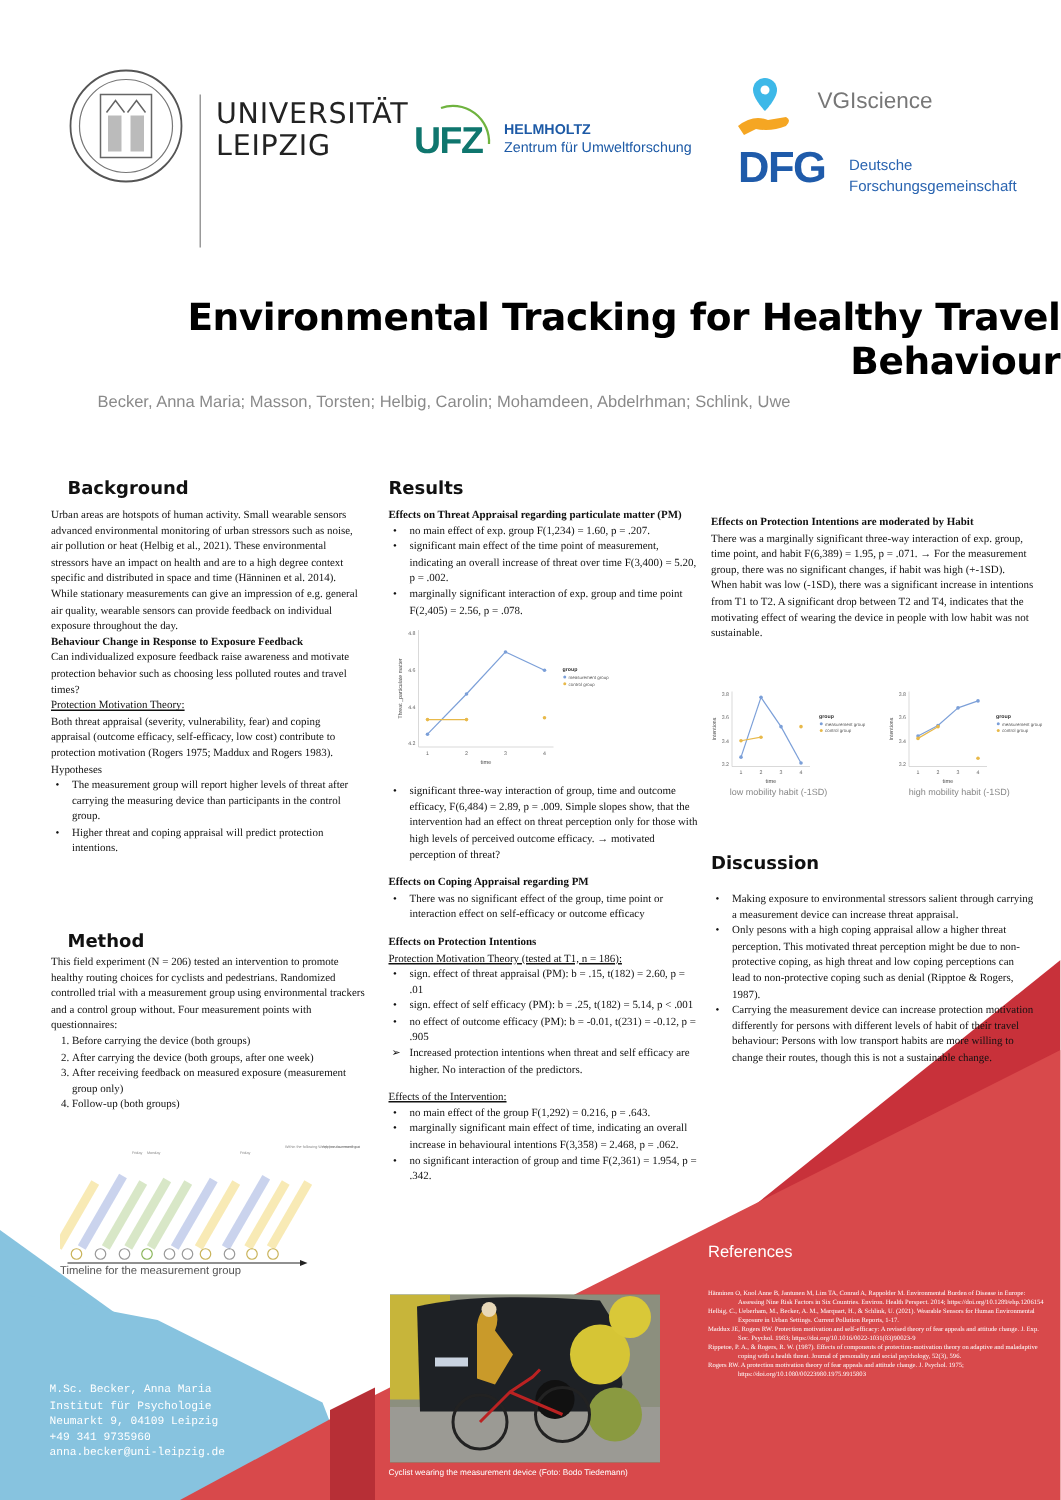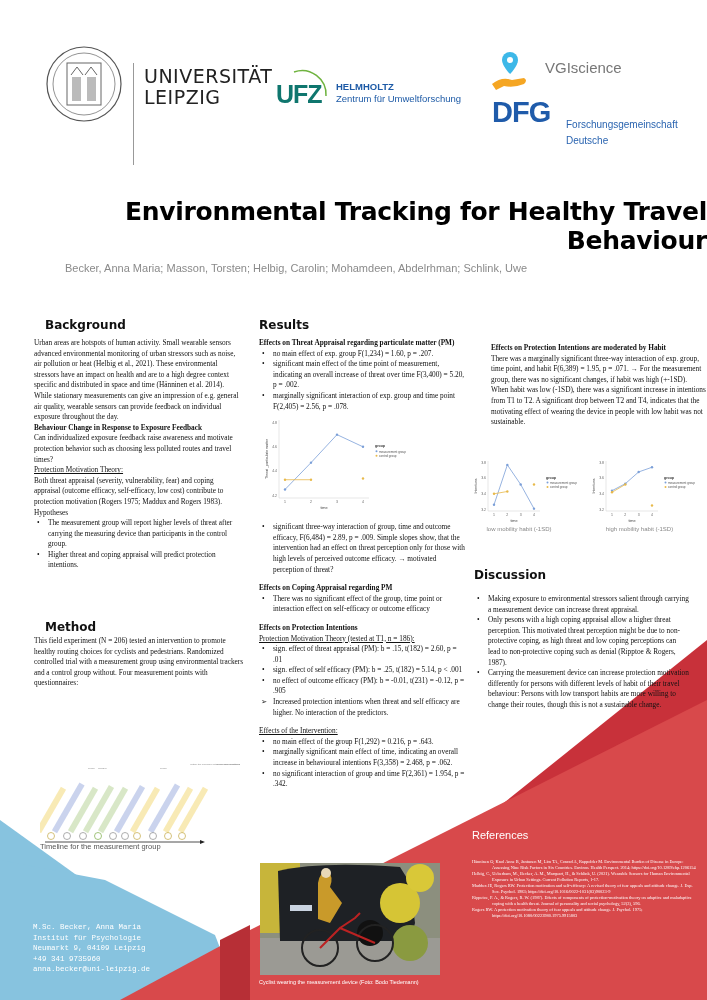--- a/index.html
+++ b/index.html
@@ -66,21 +66,21 @@
 <div class="abs" style="left:490px;top:50px;">
   <svg width="44" height="42" viewBox="0 0 44 42">
     <path d="M20 2 a8 8 0 0 1 8 8 c0 6 -8 14 -8 14 s-8 -8 -8 -14 a8 8 0 0 1 8 -8z" fill="#3db8e8"></path>
     <circle cx="20" cy="10" r="3" fill="#fff"></circle>
     <path d="M2 34 Q12 26 22 30 L34 28 Q38 30 34 34 Q24 38 14 36 L6 40 Z" fill="#f5a623"></path>
   </svg>
 </div>
 <div class="abs logo-text" style="left:545px;top:59px;font-size:15px;color:#777;">VGIscience</div>
 
 <div class="abs logo-text" style="left:492px;top:96px;font-size:29px;font-weight:bold;color:#1f5baa;letter-spacing:-1px;">DFG</div>
-<div class="abs logo-text" style="left:566px;top:105px;font-size:10px;color:#2a64b0;margin-top:30px;">Deutsche</div>
+<div class="abs logo-text" style="left:566px;top:105px;font-size:10px;color:#2a64b0;">Deutsche</div>
 <div class="abs logo-text" style="left:566px;top:119px;font-size:10px;color:#2a64b0;">Forschungsgemeinschaft</div>
 
 <div class="abs title">Environmental Tracking for Healthy Travel Behaviour</div>
 <div class="abs authors">Becker, Anna Maria; Masson, Torsten; Helbig, Carolin; Mohamdeen, Abdelrhman; Schlink, Uwe</div>
 
 <div class="abs col" style="left:34px;top:318px;width:205px;">
   <h2 style="margin-left:11px;margin-bottom:6px;">Background</h2>
   <p>Urban areas are hotspots of human activity. Small wearable sensors advanced environmental monitoring of urban stressors such as noise, air pollution or heat (Helbig et al., 2021). These environmental stressors have an  impact on health and are to a high degree context specific and distributed in space and time (Hänninen et al. 2014).</p>
   <p>While stationary measurements can give an impression of e.g. general air quality, wearable sensors can provide feedback on individual exposure throughout the day.</p>
   <p class="b">Behaviour Change in Response to Exposure Feedback</p>
@@ -90,20 +90,26 @@
   <p>Hypotheses</p>
   <ul>
     <li>The measurement group will report higher levels of threat after carrying the measuring device than participants in the control group.</li>
     <li>Higher threat and coping appraisal will predict protection intentions.</li>
   </ul>
 </div>
 
 <div class="abs col" style="left:34px;top:620px;width:210px;">
   <h2 style="margin-left:11px;margin-bottom:2px;">Method</h2>
   <p>This field experiment (N = 206) tested an intervention to promote healthy routing choices for cyclists and pedestrians. Randomized controlled trial with a measurement group using environmental trackers and a control group without. Four measurement points with questionnaires:</p>
+  <ol>
+    <li>Before carrying the device (both groups)</li>
+    <li>After carrying the device (both groups, after one week)</li>
+    <li>After receiving feedback on measured exposure (measurement group only)</li>
+    <li>Follow-up (both groups)</li>
+  </ol>
 </div>
 
 <div class="abs" style="left:40px;top:755px;width:200px;height:100px;">
   <svg width="200" height="95" viewBox="0 0 200 95">
     <g opacity="0.55">
       <rect x="8" y="30" width="6" height="50" fill="#f3d97a" transform="rotate(30 11 55)"></rect>
       <rect x="24" y="25" width="6" height="55" fill="#9fb0e0" transform="rotate(30 27 55)"></rect>
       <rect x="40" y="30" width="6" height="50" fill="#b9d59a" transform="rotate(30 43 55)"></rect>
       <rect x="55" y="28" width="6" height="52" fill="#b9d59a" transform="rotate(30 58 55)"></rect>
       <rect x="70" y="30" width="6" height="50" fill="#b9d59a" transform="rotate(30 73 55)"></rect>
@@ -225,21 +231,21 @@
     <circle cx="150" cy="80" r="18" fill="#8a9a40"></circle>
     <path d="M58 20 Q60 8 68 8 Q74 14 70 24 L82 40 L70 60 L58 56 Z" fill="#c99a2a"></path>
     <circle cx="66" cy="10" r="5" fill="#e8d8b8"></circle>
     <circle cx="60" cy="85" r="18" fill="none" stroke="#222" stroke-width="2"></circle>
     <circle cx="115" cy="80" r="18" fill="none" stroke="#222" stroke-width="2"></circle>
     <path d="M60 85 L80 65 L115 80 M80 65 L95 55 L100 50" stroke="#b22" stroke-width="2" fill="none"></path>
   </svg>
 </div>
 <div class="abs" style="left:259px;top:979px;font-family:'Liberation Sans',sans-serif;font-size:5.5px;color:#fff;">Cyclist wearing the measurement device (Foto: Bodo Tiedemann)</div>
 
-<div class="abs col" style="left:474px;top:343px;width:215px;margin-left:17px;">
+<div class="abs col" style="left:474px;top:343px;width:215px;">
   <p class="sub">Effects on Protection Intentions are moderated by Habit</p>
   <p>There was a marginally significant three-way interaction of exp. group, time point, and habit F(6,389) = 1.95, p = .071. → For the measurement group, there was no significant changes, if habit was high (+-1SD). When habit was low (-1SD), there was a significant increase in intentions from T1 to T2. A significant drop between T2 and T4, indicates that the motivating effect of wearing the device in people with low habit was not sustainable.</p>
 </div>
 
 <div class="abs" style="left:474px;top:455px;width:230px;height:80px;">
   <svg id="chart1" width="110" height="70" viewBox="0 0 110 70" style="position:absolute;left:0;top:0;">
       <line x1="14" y1="56" x2="66" y2="56" stroke="#ccc" stroke-width="0.5"></line>
       <line x1="14" y1="6" x2="14" y2="56" stroke="#ccc" stroke-width="0.5"></line>
       <text x="12" y="55.6375" font-size="3.5" fill="#666" text-anchor="end">3.2</text>
       <text x="12" y="40.01250000000002" font-size="3.5" fill="#666" text-anchor="end">3.4</text>

